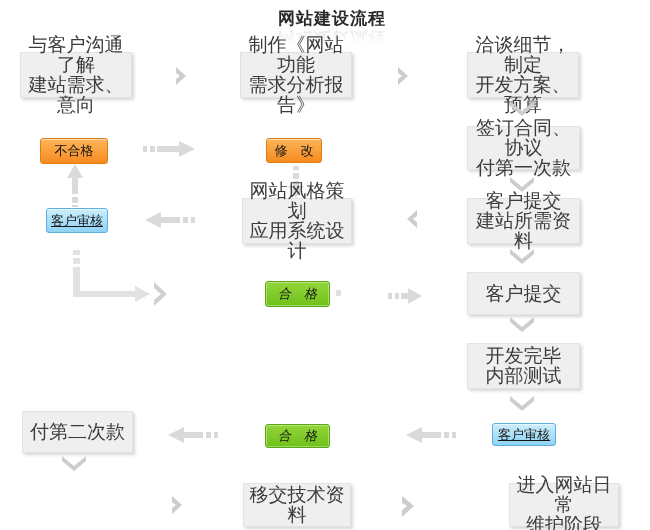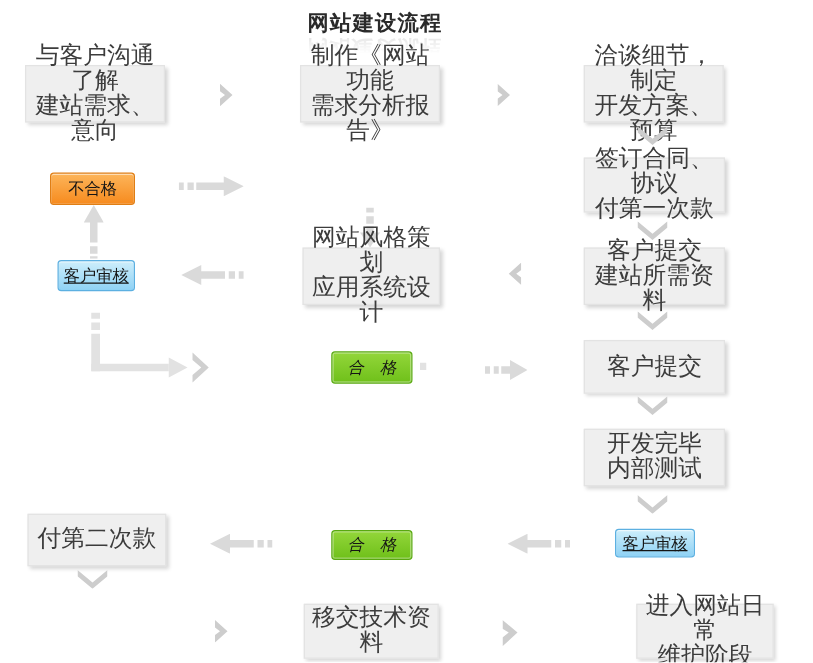--- a/index.html
+++ b/index.html
@@ -3,21 +3,21 @@
 <meta charset="utf-8">
 <style>
   html,body { margin:0; padding:0; background:#ffffff; }
   .stage {
     position:relative; width:650px; height:530px; overflow:hidden;
     background:#ffffff;
     font-family:"Liberation Sans","DejaVu Sans",sans-serif;
   }
   .page-title {
     position:absolute; left:0; top:7px; width:600px; text-align:center;
-    font-size:17px; font-weight:bold; color:#2a2a2a; letter-spacing:1px;
+    font-size:17px; font-weight:bold; color:#2a2a2a; letter-spacing:1px;padding-left:32px;
   }
   .page-title.reflection {
     top:27px; transform:scaleY(-1); opacity:.15;
     -webkit-mask-image:linear-gradient(to top, rgba(0,0,0,.9), transparent 70%);
     mask-image:linear-gradient(to top, rgba(0,0,0,.9), transparent 70%);
   }
   .node {
     position:absolute; box-sizing:border-box;
     display:flex; align-items:center; justify-content:center;
     text-align:center; white-space:pre-line;
@@ -87,20 +87,21 @@
 
   <div class="node btn btn-orange" style="left:40px;top:138px;width:68px;height:26px;">不合格</div>
   <div class="arrow" style="left:143px;top:141px;">
     <svg width="52" height="16" fill="#dadada">
       <rect x="0" y="5" width="4" height="6"></rect>
         <rect x="7" y="5" width="5" height="6"></rect>
       <rect x="14" y="5" width="24" height="6"></rect>
         <polygon points="36,0 52,8 36,16"></polygon>
     </svg>
   </div>
+  <div class="node btn btn-orange" style="left:266px;top:138px;width:56px;height:25px;">修　改</div>
 
   <div class="arrow" style="left:67px;top:164px;">
     <svg width="16" height="43" fill="#dadada">
       <polygon points="8,0 16,14 0,14"></polygon>
         <rect x="5" y="12" width="6" height="18"></rect>
       <rect x="5" y="33" width="6" height="6"></rect>
         <rect x="5" y="41" width="6" height="2"></rect>
     </svg>
   </div>
 

